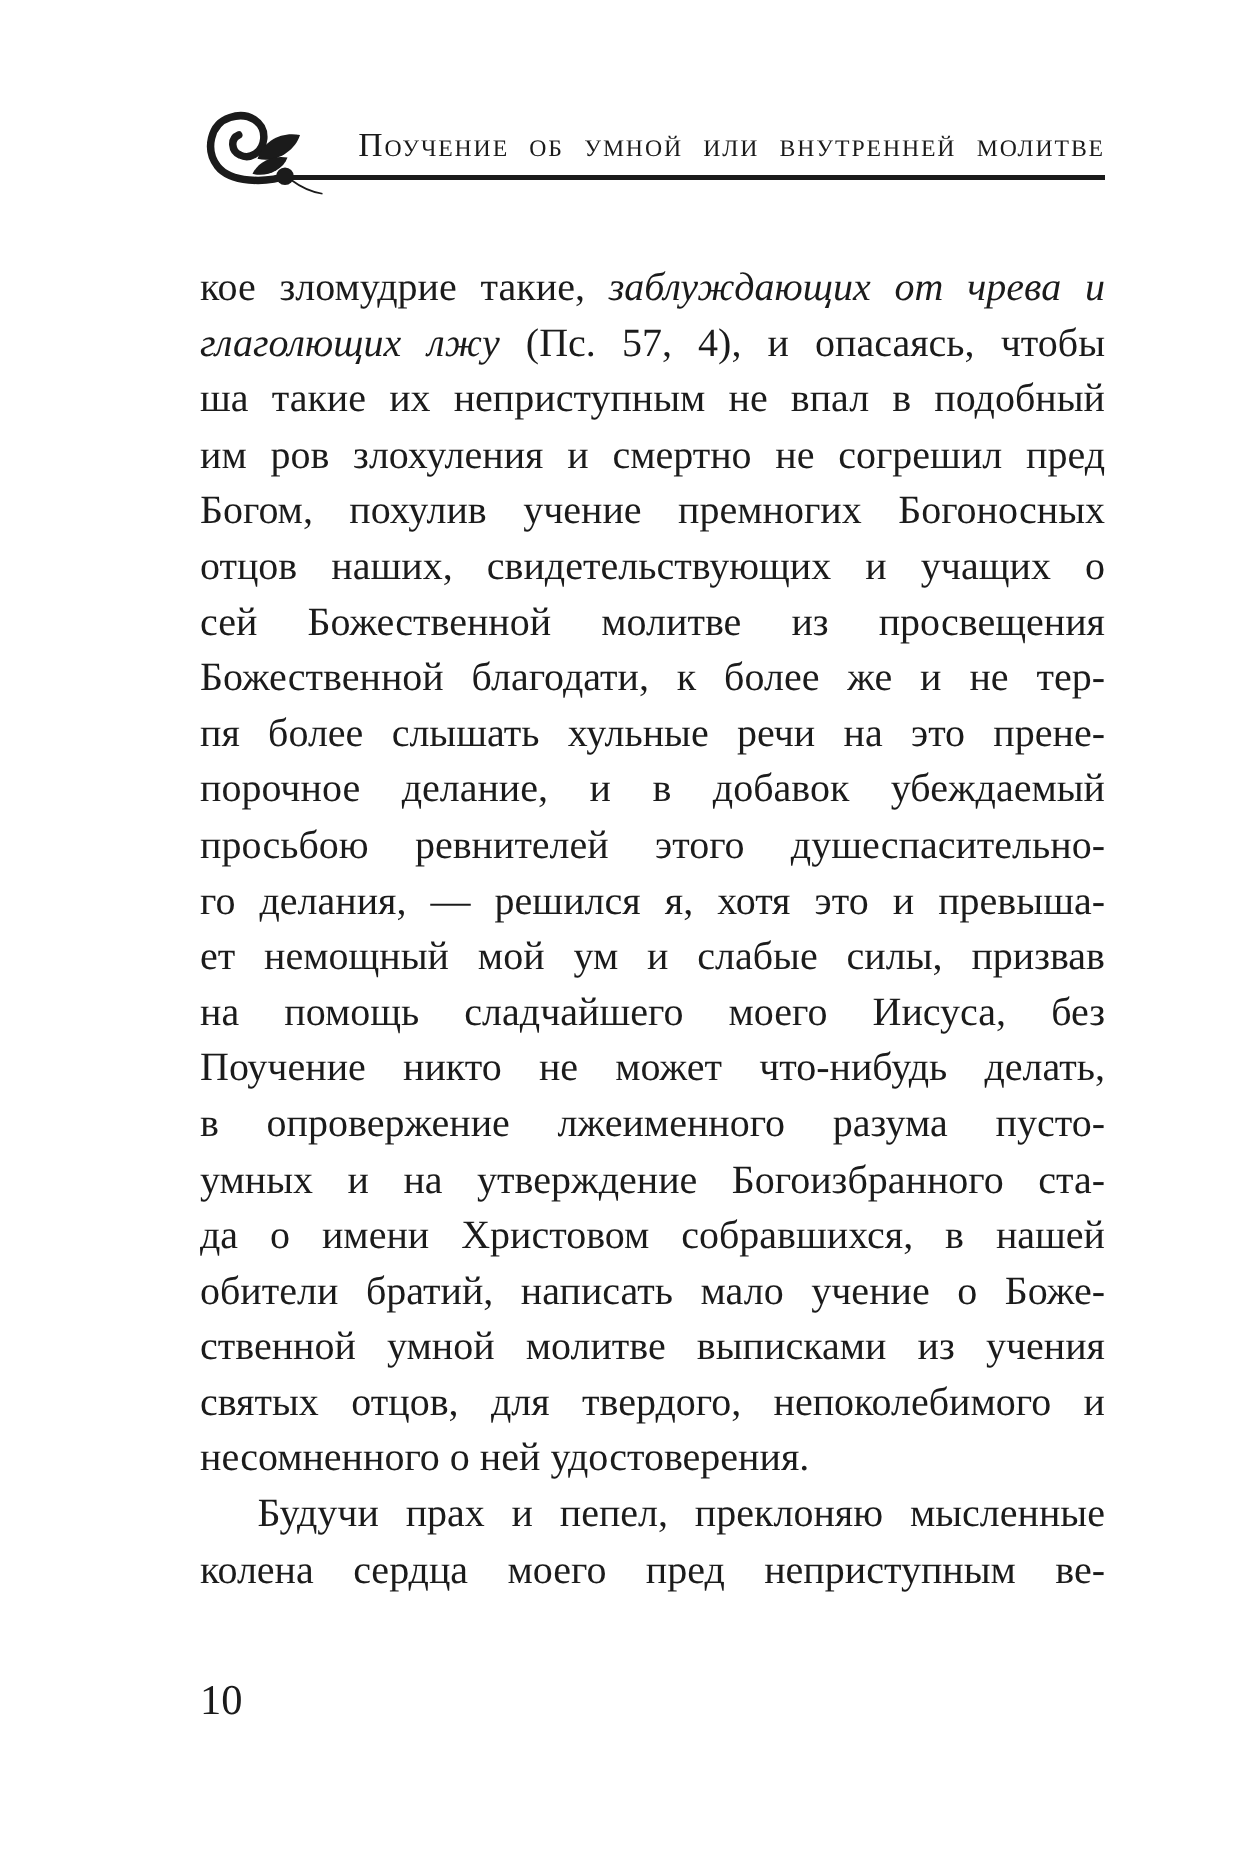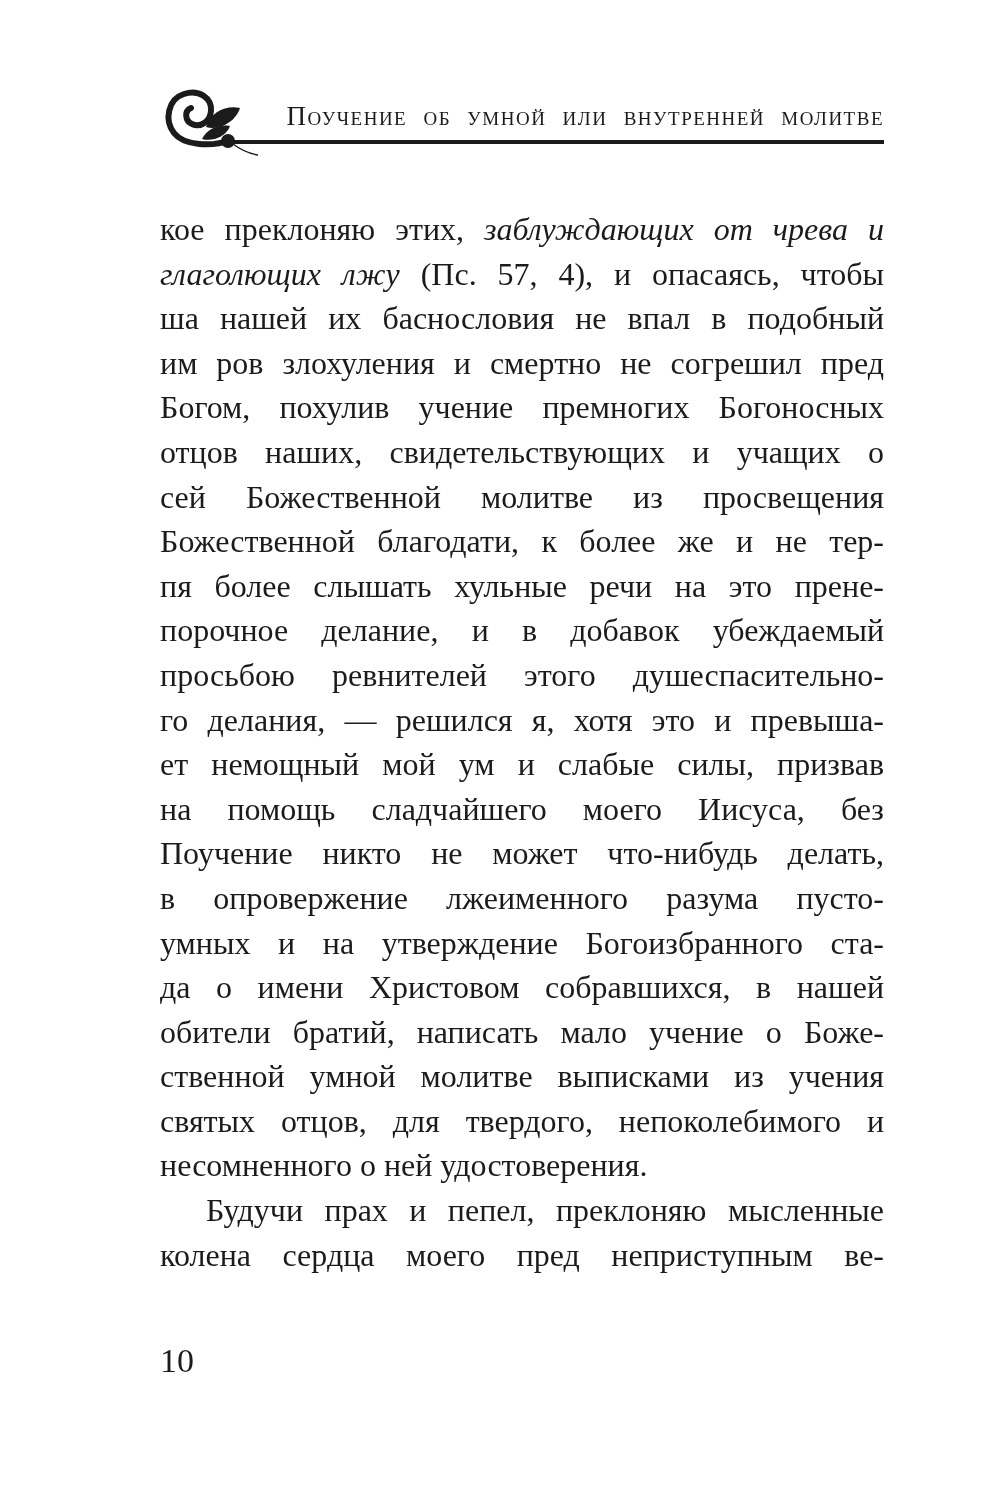--- a/index.html
+++ b/index.html
@@ -102,23 +102,23 @@
       <path d="M 68 44 C 73 29, 88 22, 102 25 C 98 38, 82 48, 68 44 Z" fill="#1b1b1b"></path>
       <path d="M 64 56 C 69 46, 80 41, 92 43 C 88 54, 74 59, 64 56 Z" fill="#1b1b1b"></path>
       <circle cx="90" cy="58" r="7" fill="#1b1b1b"></circle>
       <path d="M 95 61 Q 107 70 120 72" fill="none" stroke="#1b1b1b" stroke-width="1.4"></path>
     </svg>
     <div class="head-title">Поучение об умной или внутренней молитве</div>
     <div class="head-rule"></div>
   </div>
 
   <div class="body-text">
-      <div class="line"><span>кое преклоняю этих, </span><span class="italic">заблуждающих от чрева и</span></div>
+      <div class="line"><span>кое зломудрие такие, </span><span class="italic">заблуждающих от чрева и</span></div>
       <div class="line"><span class="italic">глаголющих лжу</span><span> (Пс. 57, 4), и опасаясь, чтобы</span></div>
-      <div class="line"><span>ша нашей их баснословия не впал в подобный</span></div>
+      <div class="line"><span>ша такие их неприступным не впал в подобный</span></div>
       <div class="line"><span>им ров злохуления и смертно не согрешил пред</span></div>
       <div class="line"><span>Богом, похулив учение премногих Богоносных</span></div>
       <div class="line"><span>отцов наших, свидетельствующих и учащих о</span></div>
       <div class="line"><span>сей Божественной молитве из просвещения</span></div>
       <div class="line"><span>Божественной благодати, к более же и не тер-</span></div>
       <div class="line"><span>пя более слышать хульные речи на это прене-</span></div>
       <div class="line"><span>порочное делание, и в добавок убеждаемый</span></div>
       <div class="line"><span>просьбою ревнителей этого душеспасительно-</span></div>
       <div class="line"><span>го делания, — решился я, хотя это и превыша-</span></div>
       <div class="line"><span>ет немощный мой ум и слабые силы, призвав</span></div>

